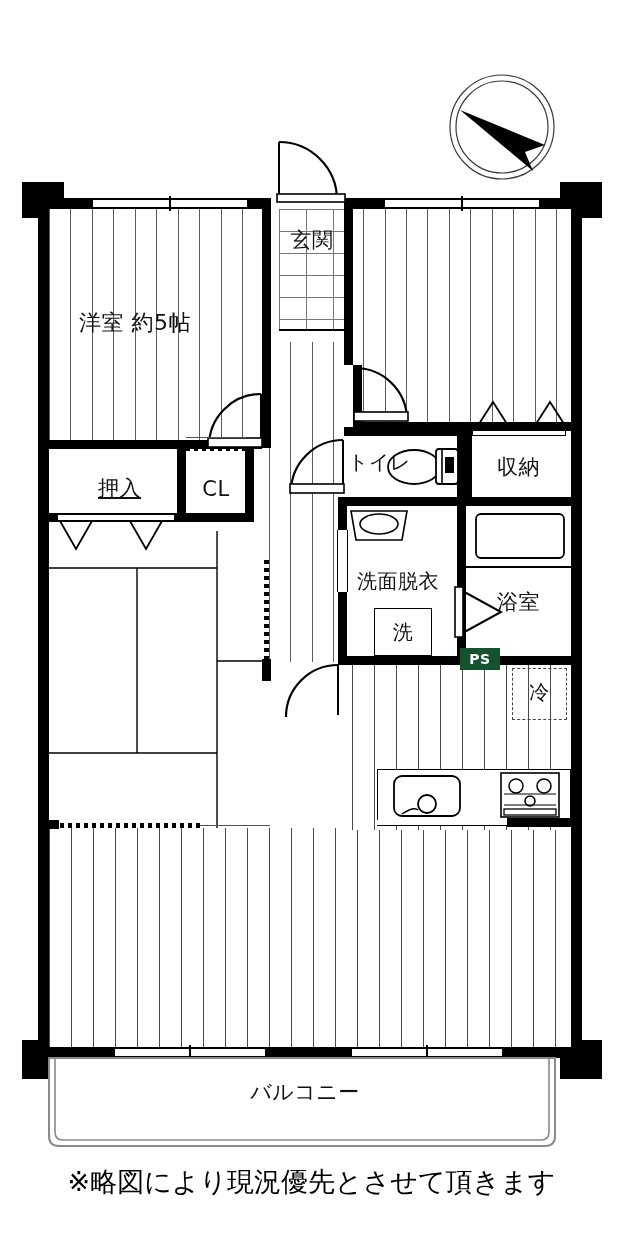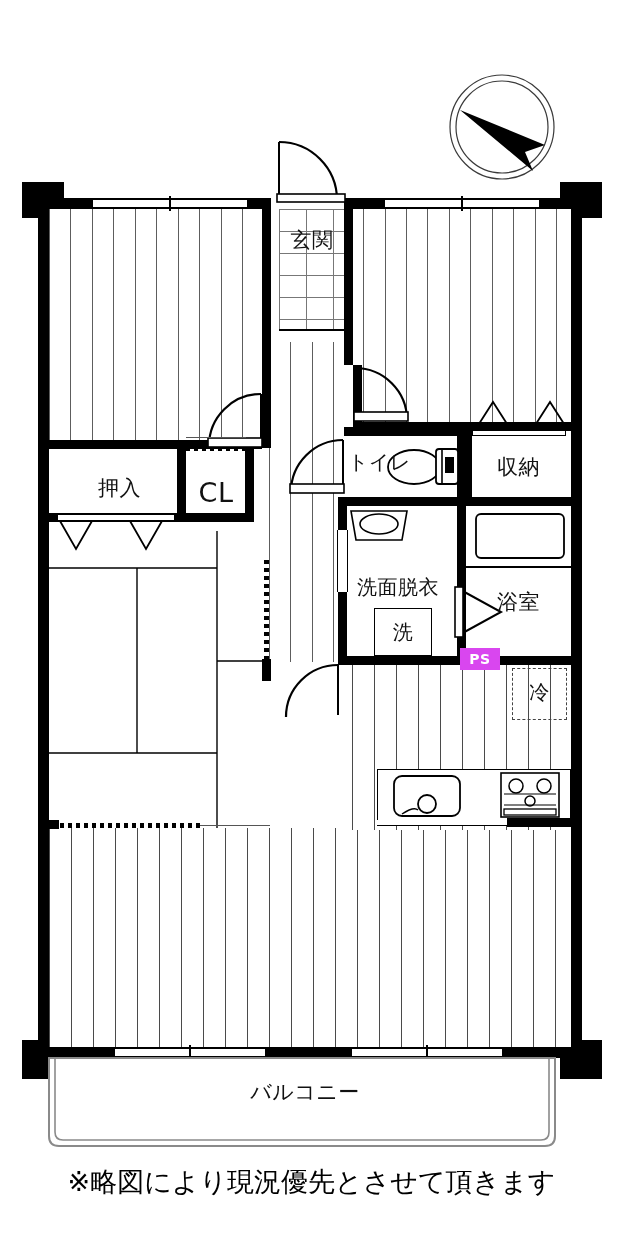--- a/index.html
+++ b/index.html
@@ -283,45 +283,46 @@
       <circle cx="44" cy="14" r="7" fill="#fff" stroke="#000" stroke-width="1.5"></circle>
       <circle cx="30" cy="29" r="5" fill="#fff" stroke="#000" stroke-width="1.5"></circle>
       <line x1="4" y1="22" x2="56" y2="22" class="ln" stroke-width="1.1"></line>
       <line x1="4" y1="33" x2="56" y2="33" class="ln" stroke-width="1.1"></line>
       <rect x="4" y="37" width="52" height="6" fill="#fff" stroke="#000" stroke-width="1.3"></rect>
     </svg>
   </div>
   <div class="abs" style="left:377px;top:820px;width:130px;height:6px;background:#fff;border-bottom:1.5px solid #000;"></div>
   <div class="abs wall" style="left:507px;top:818px;width:64px;height:9px;"></div>
 
-  <div class="abs" style="left:460px;top:648px;width:40px;height:22px;background:#d946ef;display:flex;align-items:center;justify-content:center;">
+  <div class="abs" style="left:460px;top:648px;width:40px;height:22px;background:#14532d;display:flex;align-items:center;justify-content:center;">
     <span class="lbl" style="position:static;color:#fff;font-size:14px;font-weight:700;">PS</span>
   </div>
 
   <div class="abs" style="left:49px;top:1058px;width:512px;height:90px;">
     <svg width="512" height="90" viewBox="0 0 512 90">
       <path d="M 0 0 L 506 0 L 506 78 Q 506 88 496 88 L 10 88 Q 0 88 0 78 Z" fill="#fff" stroke="#8a8a8a" stroke-width="2"></path>
       <path d="M 6 0 L 500 0 L 500 74 Q 500 82 492 82 L 14 82 Q 6 82 6 74 Z" fill="none" stroke="#8a8a8a" stroke-width="1.6"></path>
     </svg>
   </div>
 
+  <div class="lbl" style="left:0;top:312px;width:270px;font-size:22px;">洋室 約5帖</div>
 
 
   <div class="lbl" style="left:279px;top:230px;width:66px;font-size:21px;">玄関</div>
 
 
-  <div class="lbl" style="left:49px;top:478px;width:141px;font-size:21px;">押入</div>
-
-  <div class="lbl" style="left:186px;top:479px;width:60px;font-size:27px;">CL</div>
+  <div class="lbl" style="left:49px;top:478px;width:141px;font-size:21px;text-decoration:underline;">押入</div>
+
+  <div class="lbl" style="left:186px;top:479px;width:60px;font-size:21px;">CL</div>
 
   <div class="lbl" style="left:466px;top:457px;width:105px;font-size:21px;">収納</div>
 
   <div class="lbl" style="left:348px;top:452px;width:72px;font-size:20px;text-align:left;">トイレ</div>
 
-  <div class="lbl" style="left:338px;top:571px;width:120px;font-size:20px;margin-top:6px;">洗面脱衣</div>
+  <div class="lbl" style="left:338px;top:571px;width:120px;font-size:20px;">洗面脱衣</div>
 
   <div class="lbl" style="left:466px;top:592px;width:105px;font-size:21px;">浴室</div>
 
   <div class="lbl" style="left:374px;top:622px;width:58px;font-size:20px;">洗</div>
 
   <div class="lbl" style="left:512px;top:682px;width:55px;font-size:20px;">冷</div>
 
 
   <div class="lbl" style="left:49px;top:1082px;width:512px;font-size:21px;">バルコニー</div>
 

